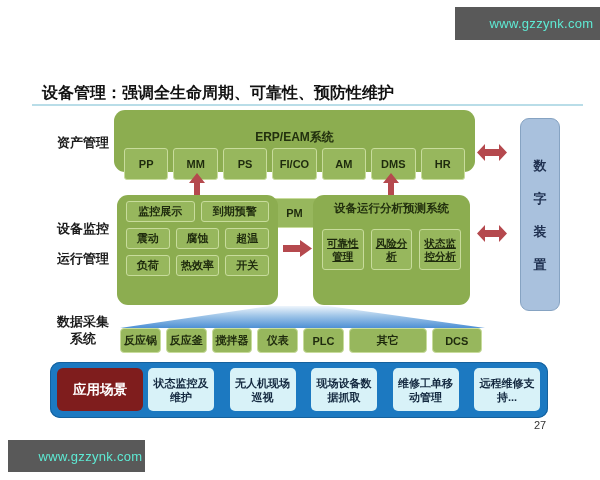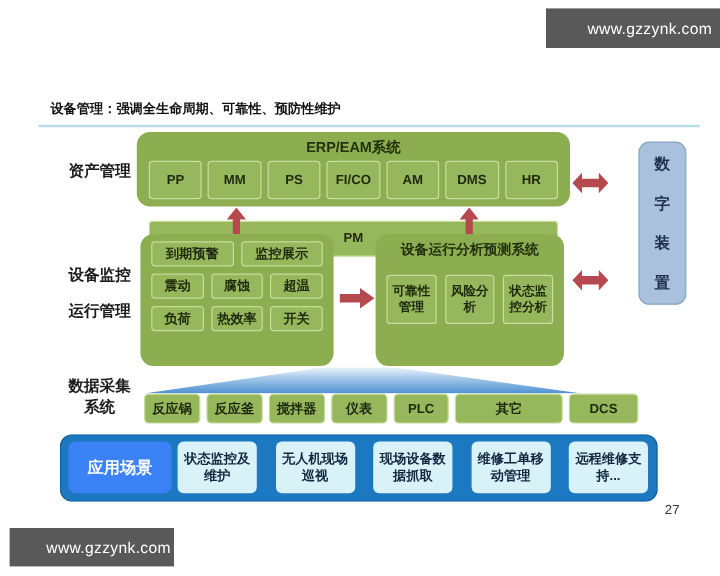--- a/index.html
+++ b/index.html
@@ -1,91 +1,91 @@
 <!DOCTYPE html>
 <html><head>
 <meta charset="utf-8">
 <style>
   * { margin:0; padding:0; box-sizing:border-box; }
   body { font-family:"Liberation Sans","DejaVu Sans",sans-serif; background:#fff; }
   .slide { position:relative; width:600px; height:480px; background:#ffffff; overflow:hidden; }
 
-  .watermark { position:absolute; background:#595959; color:#ffffff; font-size:13px;
+  .watermark { position:absolute; background:#595959; color:#5eead4; font-size:13px;
     display:flex; align-items:center; justify-content:center; letter-spacing:.3px;padding-left:28px; }
   .wm-top { left:455px; top:7px; width:145px; height:33px; }
   .wm-bottom { left:8px; top:440px; width:137px; height:32px; }
 
-  .title { position:absolute; left:42px; top:83px; font-size:11px; font-weight:bold; color:#111; }
+  .title { position:absolute; left:42px; top:83px; font-size:16px; font-weight:bold; color:#111; }
   .divider { position:absolute; left:32px; top:104px; width:551px; height:2px; background:#b9dde8; }
 
   .side-label { position:absolute; left:51px; width:64px; text-align:center;
     font-size:13px; font-weight:600; color:#1c1c1c; line-height:16px; }
 
   .gbox { position:absolute; background:#8cad50; border-radius:11px; }
   .gbox-title { text-align:center; font-weight:bold; color:#22300e; }
   .sub { background:#97b75d; border:1px solid #c8dc9c; border-radius:3px;
     display:flex; align-items:center; justify-content:center;
     font-size:11px; font-weight:600; color:#1e2a0d; }
 
   
   .erp { left:114px; top:110px; width:361px; height:62px; }
-  .erp .gbox-title { font-size:12px; padding-top:5px; }
+  .erp .gbox-title { font-size:12px; padding-top:19px; }
   .erp-modules { display:flex; gap:5px; padding:2px 10px 0; }
   .erp-modules .sub { flex:1; height:32px; }
   .pm-box { margin:18px 10px 0; height:30px; }
 
   
   .track { left:117px; top:195px; width:161px; height:110px; }
   .track .gbox-title { font-size:11.5px; padding-top:6px; }
   .track-row { display:flex; gap:6px; padding:0 9px; margin-top:6px; }
   .track-row .sub { flex:1; height:21px; }
 
   
   .analysis { left:313px; top:195px; width:157px; height:110px; }
   .analysis .gbox-title { font-size:11.5px; padding-top:6px; }
   .analysis-row { display:flex; gap:7px; padding:0 9px; margin-top:13px; }
   .analysis-row .sub { flex:1; height:41px; font-size:10.5px; line-height:13px;
-    text-align:center; padding:2px; }
-
-  
-  .digital { position:absolute; left:532px; top:118px; width:40px; height:136px;
+    text-align:center; padding:2px;text-decoration:underline; }
+
+  
+  .digital { position:absolute; left:520px; top:118px; width:40px; height:193px;
     background:#a9c1dd; border:1px solid #86a3c2; border-radius:9px;
     display:flex; align-items:center; justify-content:center; }
   .digital-text { width:15px; font-size:13px; font-weight:bold; color:#1f3050;
     line-height:33px; word-break:break-all; text-align:center; }
 
   .arrow { position:absolute; }
   .arrow svg { display:block; }
 
   
   .funnel { position:absolute; left:120px; top:306px; width:365px; height:22px;
     background:linear-gradient(to bottom,#eef5fc 0%,#9fc5e8 45%,#4e90d4 100%);
     clip-path:polygon(41% 0,57% 0,100% 100%,0 100%); }
 
   
-  .devices { position:absolute; left:120px; top:328px; width:412px; height:25px;
+  .devices { position:absolute; left:120px; top:328px; width:362px; height:25px;
     display:flex; gap:5px;text-align:right; }
   .devices .sub { height:25px; border-radius:4px; }
   .dev { flex:1; }
   .dev-wide { flex:1.25; }
   .dev-wider { flex:1.95; }
 
   
   .appbar { position:absolute; left:50px; top:362px; width:498px; height:56px;
     background:#1c79c1; border-radius:10px; box-shadow:inset 0 0 0 1px #15619d; }
   .app-label { position:absolute; left:7px; top:6px; width:86px; height:43px;
-    background:#3b82f6; border-radius:6px; color:#fff; font-size:13.5px; font-weight:bold;
+    background:#7f1d1d; border-radius:6px; color:#fff; font-size:13.5px; font-weight:bold;
     display:flex; align-items:center; justify-content:center; }
   .scenarios { position:absolute; left:98px; top:6px; width:392px; height:43px;
     display:flex; justify-content:space-between; }
   .scenario { width:66px; height:43px; background:#d8f2f8; border-radius:5px;
     font-size:11px; font-weight:bold; color:#13283f; line-height:14px;
     display:flex; align-items:center; justify-content:center; text-align:center; padding:2px; }
 
-  .page-num { position:absolute; left:534px; top:419px; font-size:11px; color:#333;margin-left:20px; }
+  .page-num { position:absolute; left:534px; top:419px; font-size:11px; color:#333; }
 </style>
 </head>
 <body>
 
 <div class="slide">
 
   <div class="watermark wm-top">www.gzzynk.com</div>
 
   <div class="title">设备管理：强调全生命周期、可靠性、预防性维护</div>
   <div class="divider"></div>
@@ -116,22 +116,22 @@
       </svg>
   </div>
   <div class="arrow" style="left:383px; top:173px;">
     <svg width="16" height="22" viewBox="0 0 16 22">
         <path d="M8 0 L16 10 H11 V22 H5 V10 H0 Z" fill="#b5494e"></path>
       </svg>
   </div>
 
   <div class="gbox track">
     <div class="track-row">
+      <div class="sub">监控展示</div>
       <div class="sub">到期预警</div>
-      <div class="sub">监控展示</div>
     </div>
     <div class="track-row">
       <div class="sub">震动</div>
       <div class="sub">腐蚀</div>
       <div class="sub">超温</div>
     </div>
     <div class="track-row">
       <div class="sub">负荷</div>
       <div class="sub">热效率</div>
       <div class="sub">开关</div>

